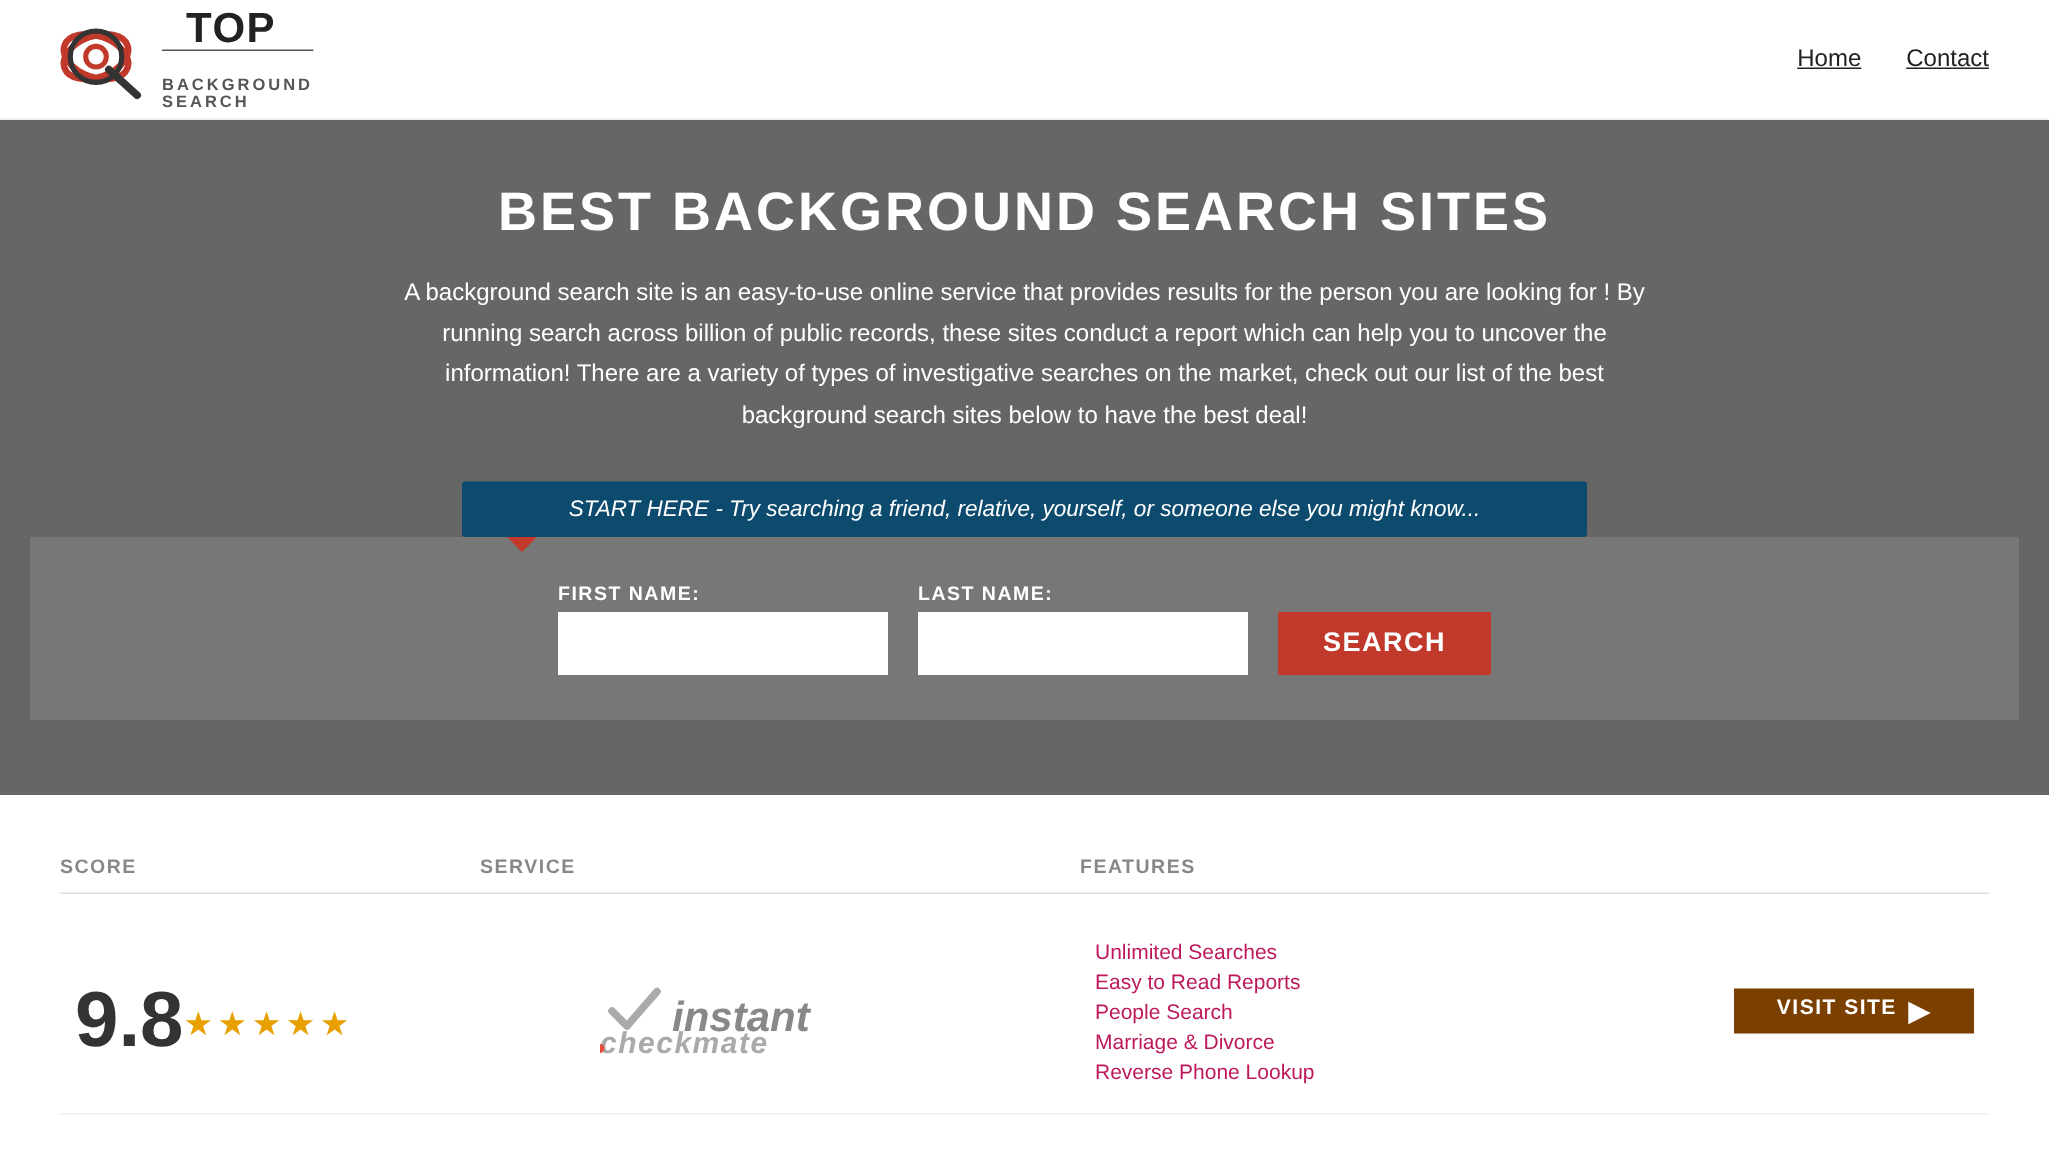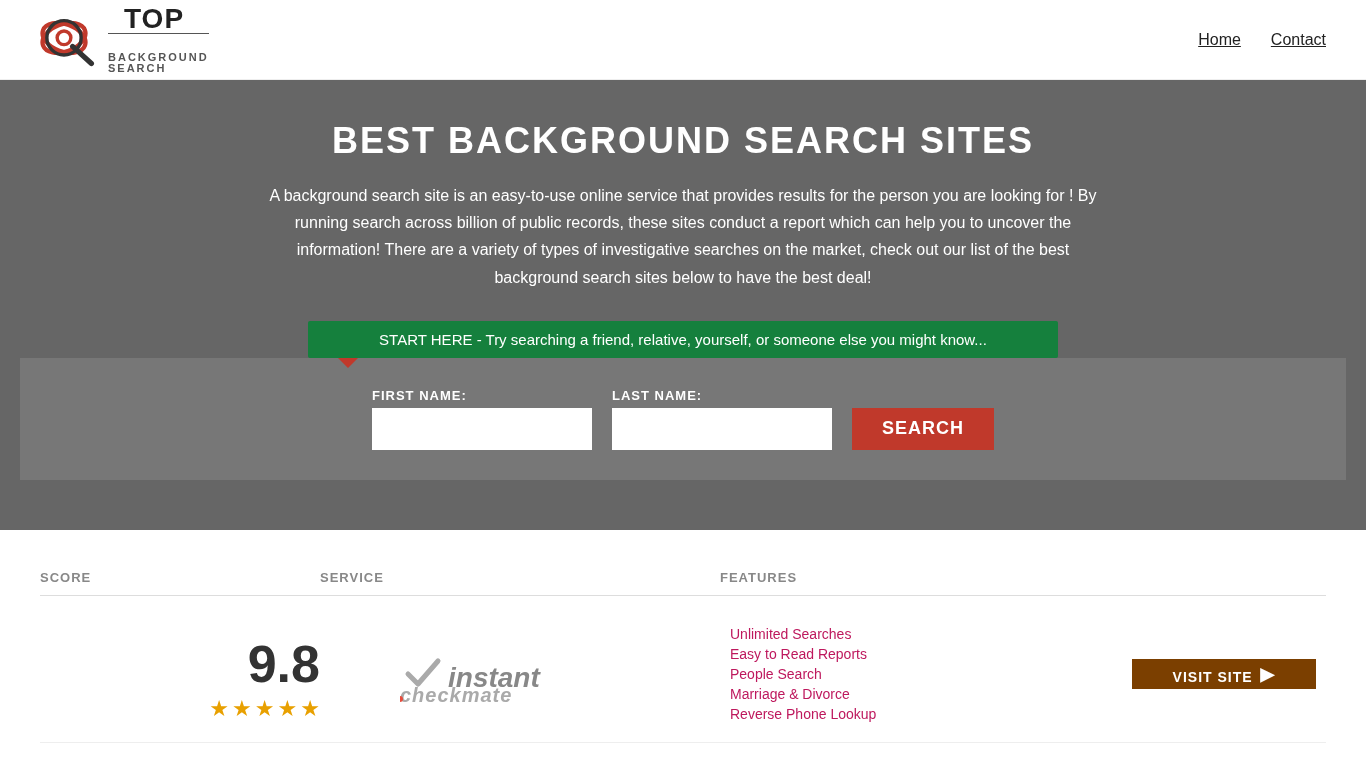--- a/index.html
+++ b/index.html
@@ -69,28 +69,29 @@
       color: #fff;
     }
     .hero p {
       font-size: 16px;
       max-width: 840px;
       margin: 0 auto 30px;
       line-height: 1.7;
       color: #fff;
     }
     .search-banner {
-      background: #15803d;
+      background: #0c4a6e;
       color: #fff;
       font-size: 15px;
       padding: 10px 20px;
       max-width: 750px;
       margin: 0 auto 0;
       position: relative;
       border-radius: 2px;
+      font-style: italic;
     }
     .search-banner::after {
       content: '';
       position: absolute;
       bottom: -10px;
       left: 30px;
       border-left: 10px solid transparent;
       border-right: 10px solid transparent;
       border-top: 10px solid #c0392b;
     }
@@ -158,22 +159,22 @@
     .table-row {
       display: grid;
       grid-template-columns: 280px 400px 1fr auto;
       align-items: center;
       padding: 20px 0;
       border-bottom: 1px solid #eee;
       min-height: 120px;
     }
     .score-cell {
       display: flex;
-      flex-direction: column;
-      align-items: flex-end;
+      flex-direction: row;
+      align-items: center;
       padding-left: 10px;
       margin-top: 12px;
     }
     .score-number {
       font-size: 52px;
       font-weight: bold;
       color: #333;
       line-height: 1;
     }
     .stars {
@@ -207,23 +208,23 @@
     .visit-btn {
       background: #8B5E00;
       color: #fff;
       border: none;
       padding: 4px 24px;
       font-size: 14px;
       font-weight: bold;
       cursor: pointer;
       letter-spacing: 1px;
       display: flex;
-      align-items: flex-end;
+      align-items: flex-start;
       gap: 8px;
-      width: 184px;
+      width: 160px;
       justify-content: center;
     }
     .visit-btn-checkmate {
       background: #7B3F00;
     }
     .visit-btn .arrow {
       font-size: 18px;
     }
   </style>
 </head>

